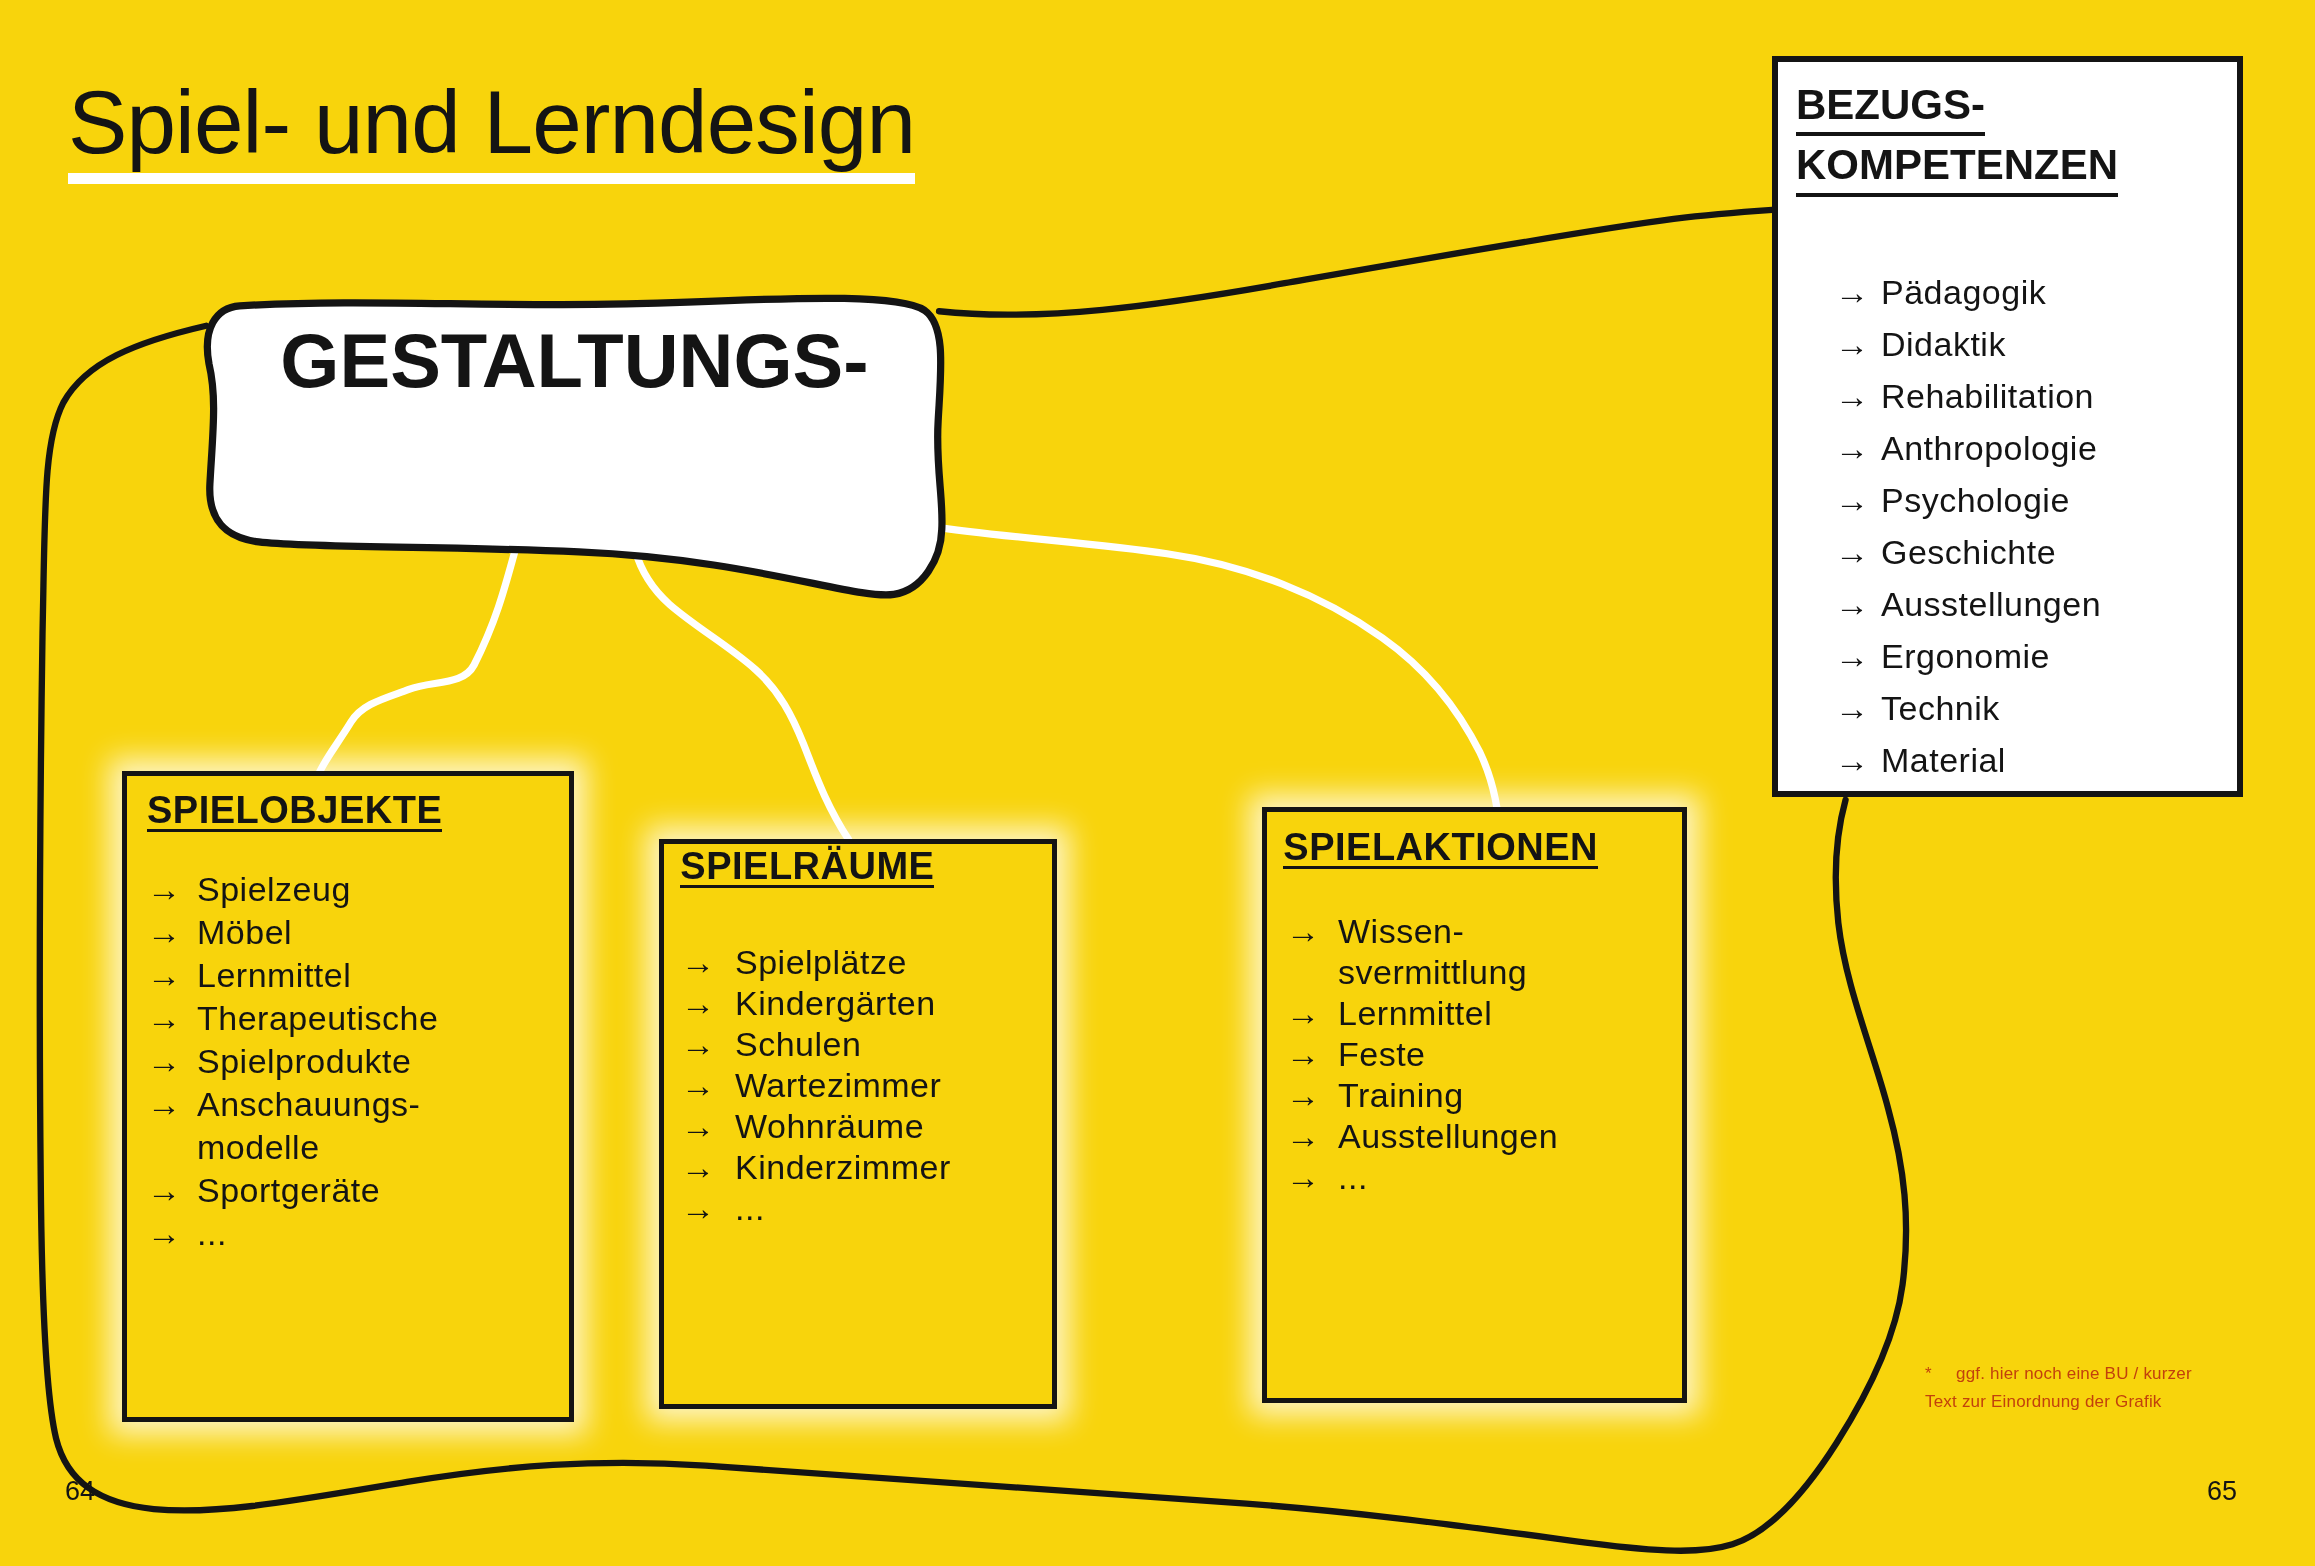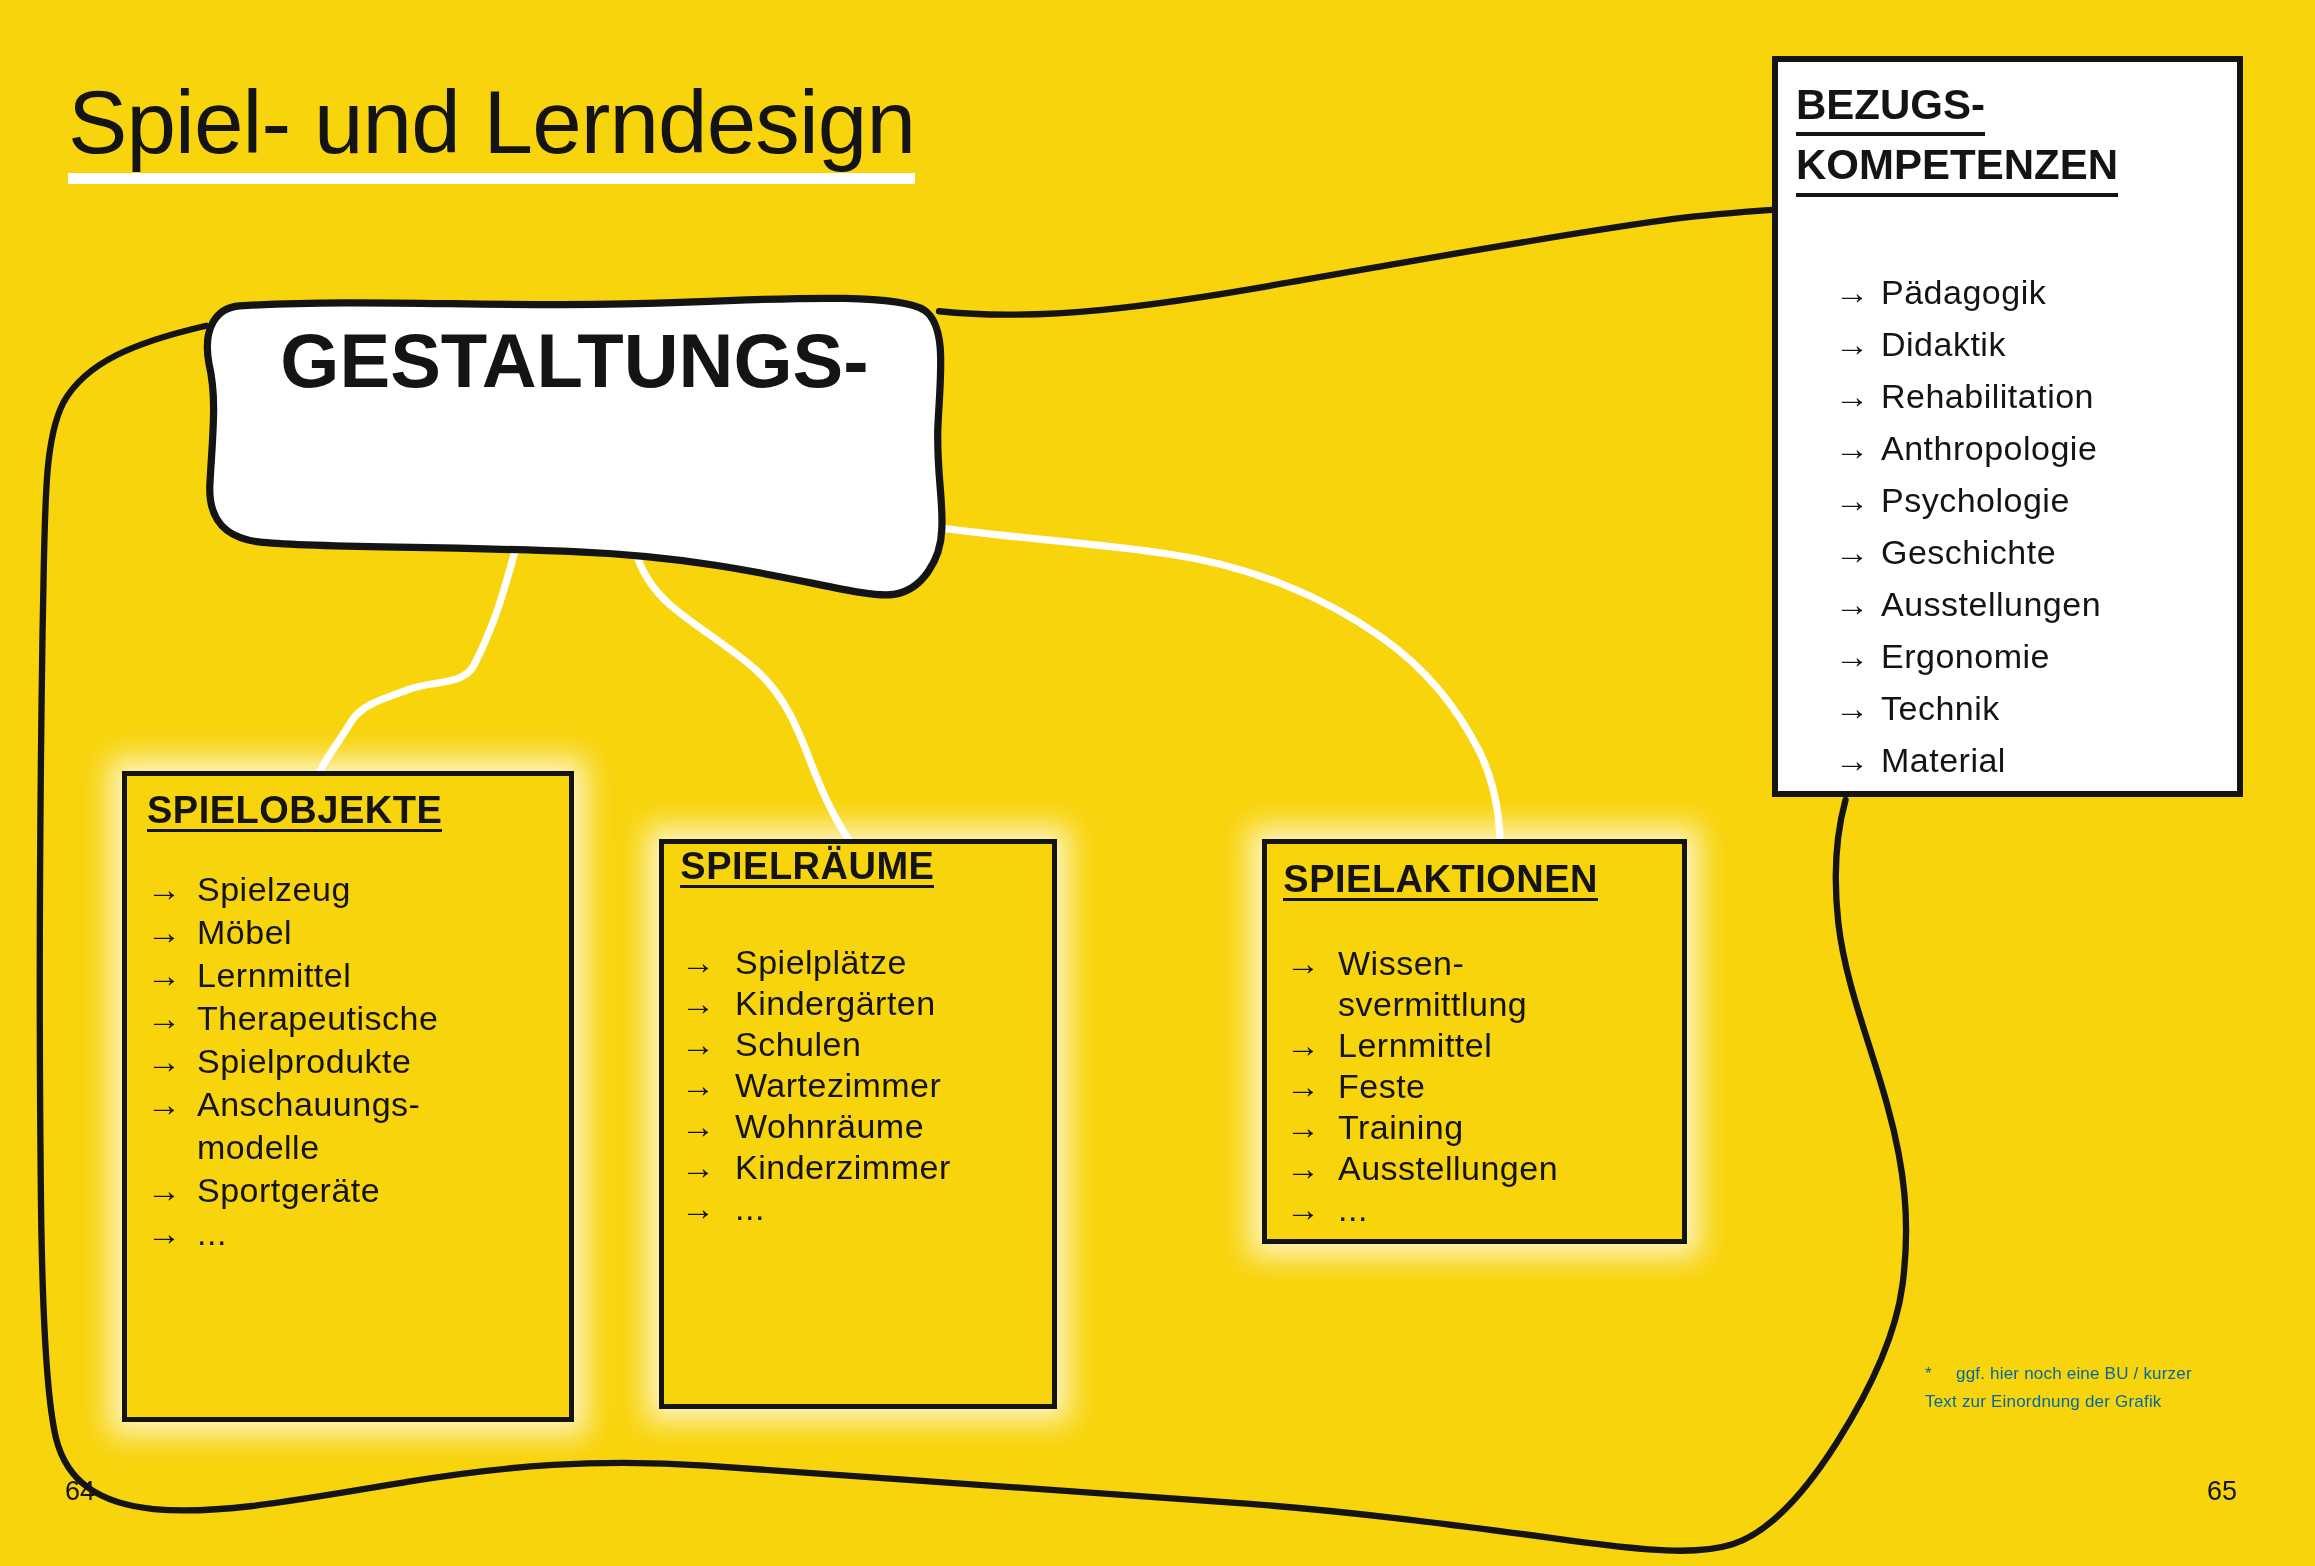--- a/index.html
+++ b/index.html
@@ -43,21 +43,21 @@
   
   .fieldbox{
     position:absolute;z-index:2;
     box-sizing:border-box;
     border:5.4px solid var(--ink);
     background:var(--yellow);
     box-shadow:0 0 27px 12.7px rgba(255,255,255,.75);
   }
   #box-spielobjekte{left:122px;top:771px;width:452px;height:651px;}
   #box-spielraeume{left:659px;top:839px;width:398px;height:570px;}
-  #box-spielaktionen{left:1262px;top:839px;width:425px;height:405px;}
+  #box-spielaktionen{left:1262px;top:807px;width:425px;height:596px;}
   #box-bezugs{
     left:1772px;top:56px;width:471px;height:741px;
     border-width:6.3px;background:var(--white);box-shadow:none;z-index:2;
   }
 
   .box-title{
     position:absolute;
     font-weight:bold;font-size:38px;letter-spacing:0.5px;line-height:1;
     border-bottom:3.6px solid var(--ink);
     white-space:nowrap;
@@ -83,21 +83,21 @@
   #box-spielraeume .list{left:17px;top:98px;font-size:34px;line-height:41px;letter-spacing:0.5px;}
   #box-spielraeume .arrow{width:54px;}
   #box-spielaktionen .list{left:19px;top:99px;font-size:34px;line-height:41px;letter-spacing:0.5px;}
   #box-spielaktionen .arrow{width:52px;}
   #box-bezugs .list{left:57px;top:204px;font-size:34px;line-height:52px;letter-spacing:0.5px;}
   #box-bezugs .arrow{width:46px;}
 
   
   .footnote{
     position:absolute;z-index:3;left:1925px;top:1360px;
-    font-size:17px;line-height:28px;color:#0369a1;letter-spacing:0.2px;
+    font-size:17px;line-height:28px;color:#c2410c;letter-spacing:0.2px;
     white-space:nowrap;
   }
   .footnote .fn-marker{display:inline-block;width:31px;}
   .pagenum{position:absolute;z-index:3;font-size:27px;color:var(--ink);}
   #pagenum-left{left:65px;top:1476px;}
   #pagenum-right{left:2207px;top:1476px;}
 </style>
 </head>
 <body>
 

